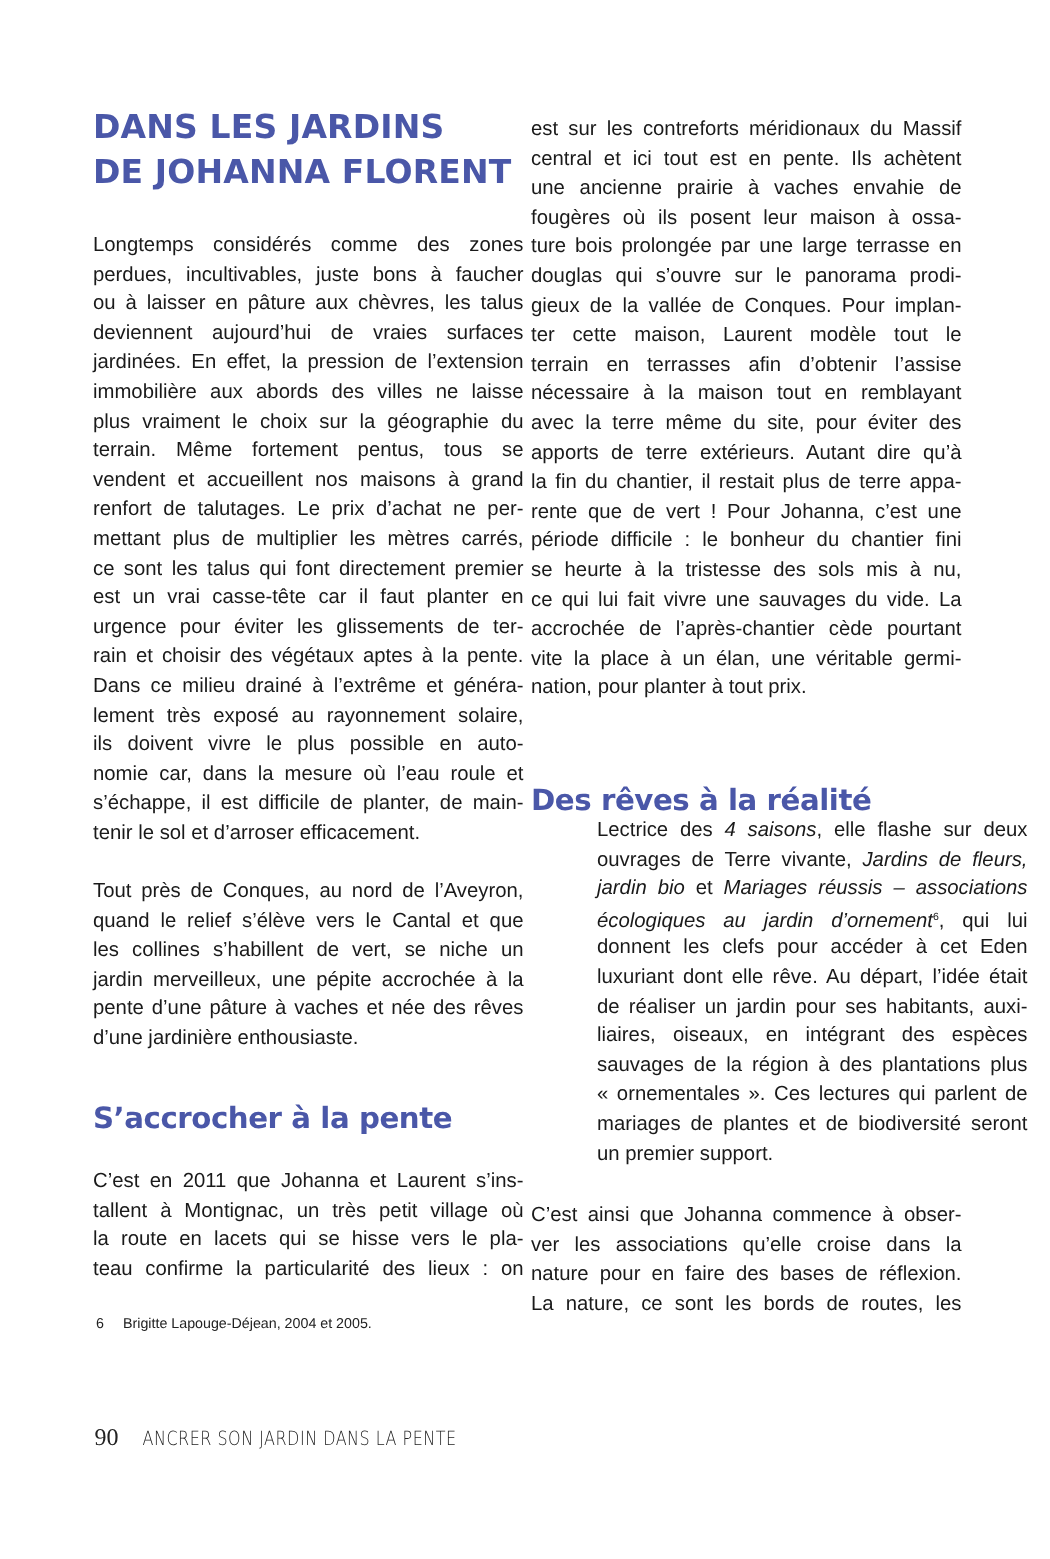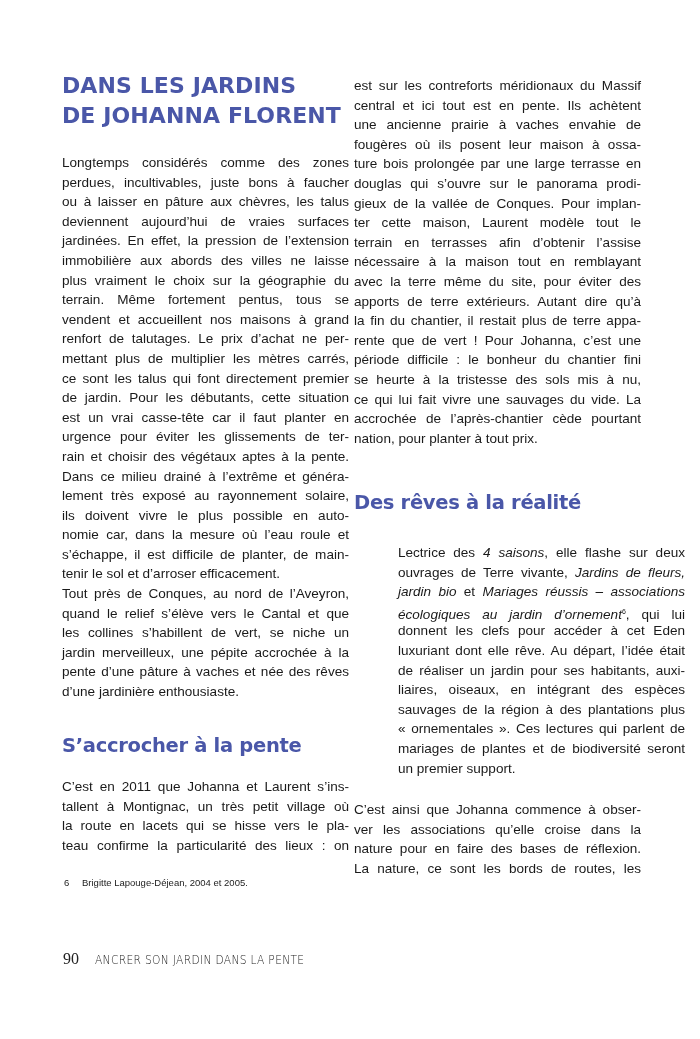--- a/index.html
+++ b/index.html
@@ -32,21 +32,20 @@
     <span class="line">ou à laisser en pâture aux chèvres, les talus</span>
     <span class="line">deviennent aujourd’hui de vraies surfaces</span>
     <span class="line">jardinées. En effet, la pression de l’extension</span>
     <span class="line">immobilière aux abords des villes ne laisse</span>
     <span class="line">plus vraiment le choix sur la géographie du</span>
     <span class="line">terrain. Même fortement pentus, tous se</span>
     <span class="line">vendent et accueillent nos maisons à grand</span>
     <span class="line">renfort de talutages. Le prix d’achat ne per-</span>
     <span class="line">mettant plus de multiplier les mètres carrés,</span>
     <span class="line">ce sont les talus qui font directement premier</span>
-    <span class="line">de jardin. Pour les débutants, cette situation</span>
     <span class="line">est un vrai casse-tête car il faut planter en</span>
     <span class="line">urgence pour éviter les glissements de ter-</span>
     <span class="line">rain et choisir des végétaux aptes à la pente.</span>
     <span class="line">Dans ce milieu drainé à l’extrême et généra-</span>
     <span class="line">lement très exposé au rayonnement solaire,</span>
     <span class="line">ils doivent vivre le plus possible en auto-</span>
     <span class="line">nomie car, dans la mesure où l’eau roule et</span>
     <span class="line">s’échappe, il est difficile de planter, de main-</span>
     <span class="line last">tenir le sol et d’arroser efficacement.</span>
   </p>
@@ -79,24 +78,25 @@
     <span class="line">terrain en terrasses afin d’obtenir l’assise</span>
     <span class="line">nécessaire à la maison tout en remblayant</span>
     <span class="line">avec la terre même du site, pour éviter des</span>
     <span class="line">apports de terre extérieurs. Autant dire qu’à</span>
     <span class="line">la fin du chantier, il restait plus de terre appa-</span>
     <span class="line">rente que de vert ! Pour Johanna, c’est une</span>
     <span class="line">période difficile : le bonheur du chantier fini</span>
     <span class="line">se heurte à la tristesse des sols mis à nu,</span>
     <span class="line">ce qui lui fait vivre une sauvages du vide. La</span>
     <span class="line">accrochée de l’après-chantier cède pourtant</span>
+    <span class="line">vite la place à un élan, une véritable germi-</span>
     <span class="line last">nation, pour planter à tout prix.</span>
   </p>
 
-<h2 class="h2" style="left:354px; top:490px;">Des rêves à la réalité</h2>
+<h2 class="h2" style="left:354px; top:521px;">Des rêves à la réalité</h2>
 <p class="para" style="left:354px; top:543px; width:287px;margin-left:44px;">
   <span class="line"><span>Lectrice des </span><span class="it">4 saisons</span><span>, elle flashe sur deux</span></span>
   <span class="line"><span>ouvrages de Terre vivante, </span><span class="it">Jardins de fleurs,</span></span>
   <span class="line"><span class="it">jardin bio</span><span> et </span><span class="it">Mariages réussis – associations</span></span>
   <span class="line"><span class="it">écologiques au jardin d’ornement</span><sup>6</sup><span>, qui lui</span></span>
   <span id="s2after"><span class="line">donnent les clefs pour accéder à cet Eden</span><span class="line">luxuriant dont elle rêve. Au départ, l’idée était</span><span class="line">de réaliser un jardin pour ses habitants, auxi-</span><span class="line">liaires, oiseaux, en intégrant des espèces</span><span class="line">sauvages de la région à des plantations plus</span><span class="line">« ornementales ». Ces lectures qui parlent de</span><span class="line">mariages de plantes et de biodiversité seront</span><span class="line last">un premier support.</span></span>
 </p>
 <p class="para" style="left:354px; top:778px; width:287px;margin-top:22px;" id="s2p2">
     <span class="line">C’est ainsi que Johanna commence à obser-</span>
     <span class="line">ver les associations qu’elle croise dans la</span>

